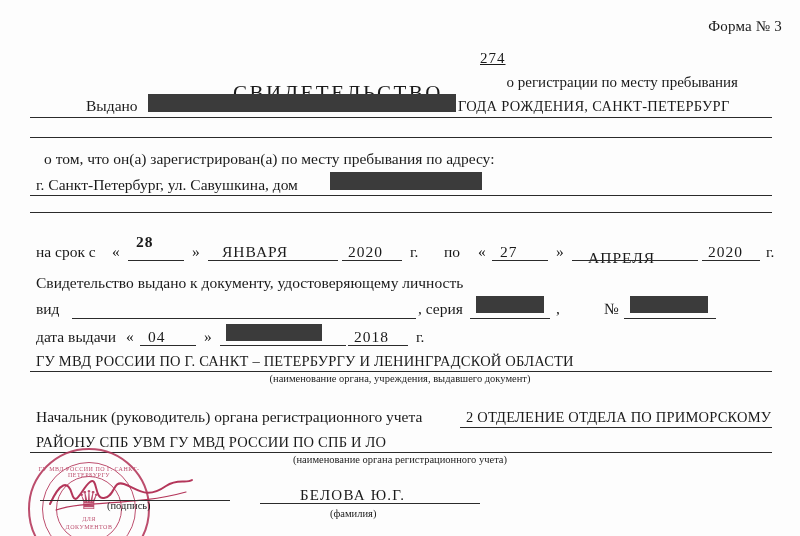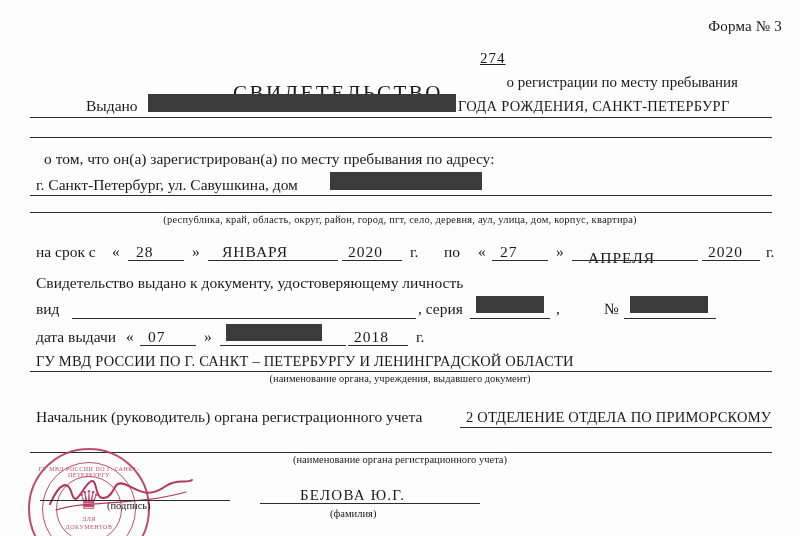--- a/index.html
+++ b/index.html
@@ -196,27 +196,24 @@
   <div class="line" style="left:30px; top:137px; width:742px;"></div>
 
 
   <div class="row" style="left:44px; top:150px;">о том, что он(а) зарегистрирован(а) по месту пребывания по адресу:</div>
 
   <div class="row" style="left:36px; top:176px;">г. Санкт-Петербург, ул. Савушкина, дом</div>
   <div class="redaction" style="left:330px; top:172px; width:152px; height:18px;"></div>
   <div class="line" style="left:30px; top:195px; width:742px;"></div>
   <div class="line" style="left:30px; top:212px; width:742px;"></div>
 
-  <div class="caption" style="left:0; top:214px;">
-    <span class="caption-inner sp-caption">(республика, край, область, округ, район, город, пгт, село, деревня, аул, улица, дом, корпус, квартира)</span>
-  </div>
 
   <div class="row" style="left:36px; top:243px;">на срок с</div>
   <div class="row" style="left:112px; top:243px;">«</div>
-  <div class="row" style="left:136px; top:243px; letter-spacing:1px;">28</div>
+  <div class="row" style="left:136px; top:233px; letter-spacing:1px;font-weight:bold;">28</div>
   <div class="line" style="left:128px; top:260px; width:56px;"></div>
   <div class="row" style="left:192px; top:243px;">»</div>
   <div class="row" style="left:222px; top:243px; letter-spacing:1px;">ЯНВАРЯ</div>
   <div class="line" style="left:208px; top:260px; width:130px;"></div>
   <div class="row" style="left:348px; top:243px; letter-spacing:1px;">2020</div>
   <div class="line" style="left:342px; top:260px; width:60px;"></div>
   <div class="row" style="left:410px; top:243px;">г.</div>
   <div class="row" style="left:444px; top:243px;">по</div>
   <div class="row" style="left:478px; top:243px;">«</div>
   <div class="row" style="left:500px; top:243px; letter-spacing:1px;">27</div>
@@ -235,38 +232,39 @@
   <div class="row" style="left:418px; top:300px;">, серия</div>
   <div class="redaction" style="left:476px; top:296px; width:68px; height:17px;"></div>
   <div class="line" style="left:470px; top:318px; width:80px;"></div>
   <div class="row" style="left:556px; top:300px;">,</div>
   <div class="row" style="left:604px; top:300px;">№</div>
   <div class="redaction" style="left:630px; top:296px; width:78px; height:17px;"></div>
   <div class="line" style="left:624px; top:318px; width:92px;"></div>
 
   <div class="row" style="left:36px; top:328px;">дата выдачи</div>
   <div class="row" style="left:126px; top:328px;">«</div>
-  <div class="row" style="left:148px; top:328px; letter-spacing:1px;">07</div>
+  <div class="row" style="left:148px; top:328px; letter-spacing:1px;">04</div>
   <div class="line" style="left:140px; top:345px; width:56px;"></div>
   <div class="row" style="left:204px; top:328px;">»</div>
   <div class="redaction" style="left:226px; top:324px; width:96px; height:17px;"></div>
   <div class="line" style="left:220px; top:345px; width:126px;"></div>
   <div class="row" style="left:354px; top:328px; letter-spacing:1px;">2018</div>
   <div class="line" style="left:348px; top:345px; width:60px;"></div>
   <div class="row" style="left:416px; top:328px;">г.</div>
 
   <div class="row" style="left:36px; top:353px; font-size:14.5px; letter-spacing:0.2px;">ГУ  МВД  РОССИИ  ПО  Г. САНКТ – ПЕТЕРБУРГУ  И  ЛЕНИНГРАДСКОЙ ОБЛАСТИ</div>
   <div class="line" style="left:30px; top:371px; width:742px;"></div>
   <div class="caption" style="left:0; top:373px;">
     <span class="caption-inner">(наименование органа, учреждения, выдавшего документ)</span>
   </div>
 
   <div class="row" style="left:36px; top:408px;">Начальник (руководитель) органа регистрационного учета</div>
   <div class="row" style="left:466px; top:409px; font-size:14.5px; letter-spacing:0.2px;">2 ОТДЕЛЕНИЕ ОТДЕЛА  ПО ПРИМОРСКОМУ</div>
   <div class="line" style="left:460px; top:427px; width:312px;"></div>
+  <div class="row" style="left:36px; top:434px; font-size:14.5px; letter-spacing:0.2px;">РАЙОНУ  СПБ УВМ  ГУ  МВД  РОССИИ  ПО  СПБ  И  ЛО</div>
   <div class="line" style="left:30px; top:452px; width:742px;"></div>
   <div class="caption" style="left:0; top:454px;">
     <span class="caption-inner">(наименование органа регистрационного учета)</span>
   </div>
 
   <div class="stamp">
     <div class="stamp-inner"></div>
     <div class="stamp-core"></div>
     <div class="stamp-txt stamp-arc-top">ГУ МВД РОССИИ ПО Г. САНКТ-ПЕТЕРБУРГУ</div>
     <div class="stamp-eagle">♛</div>

